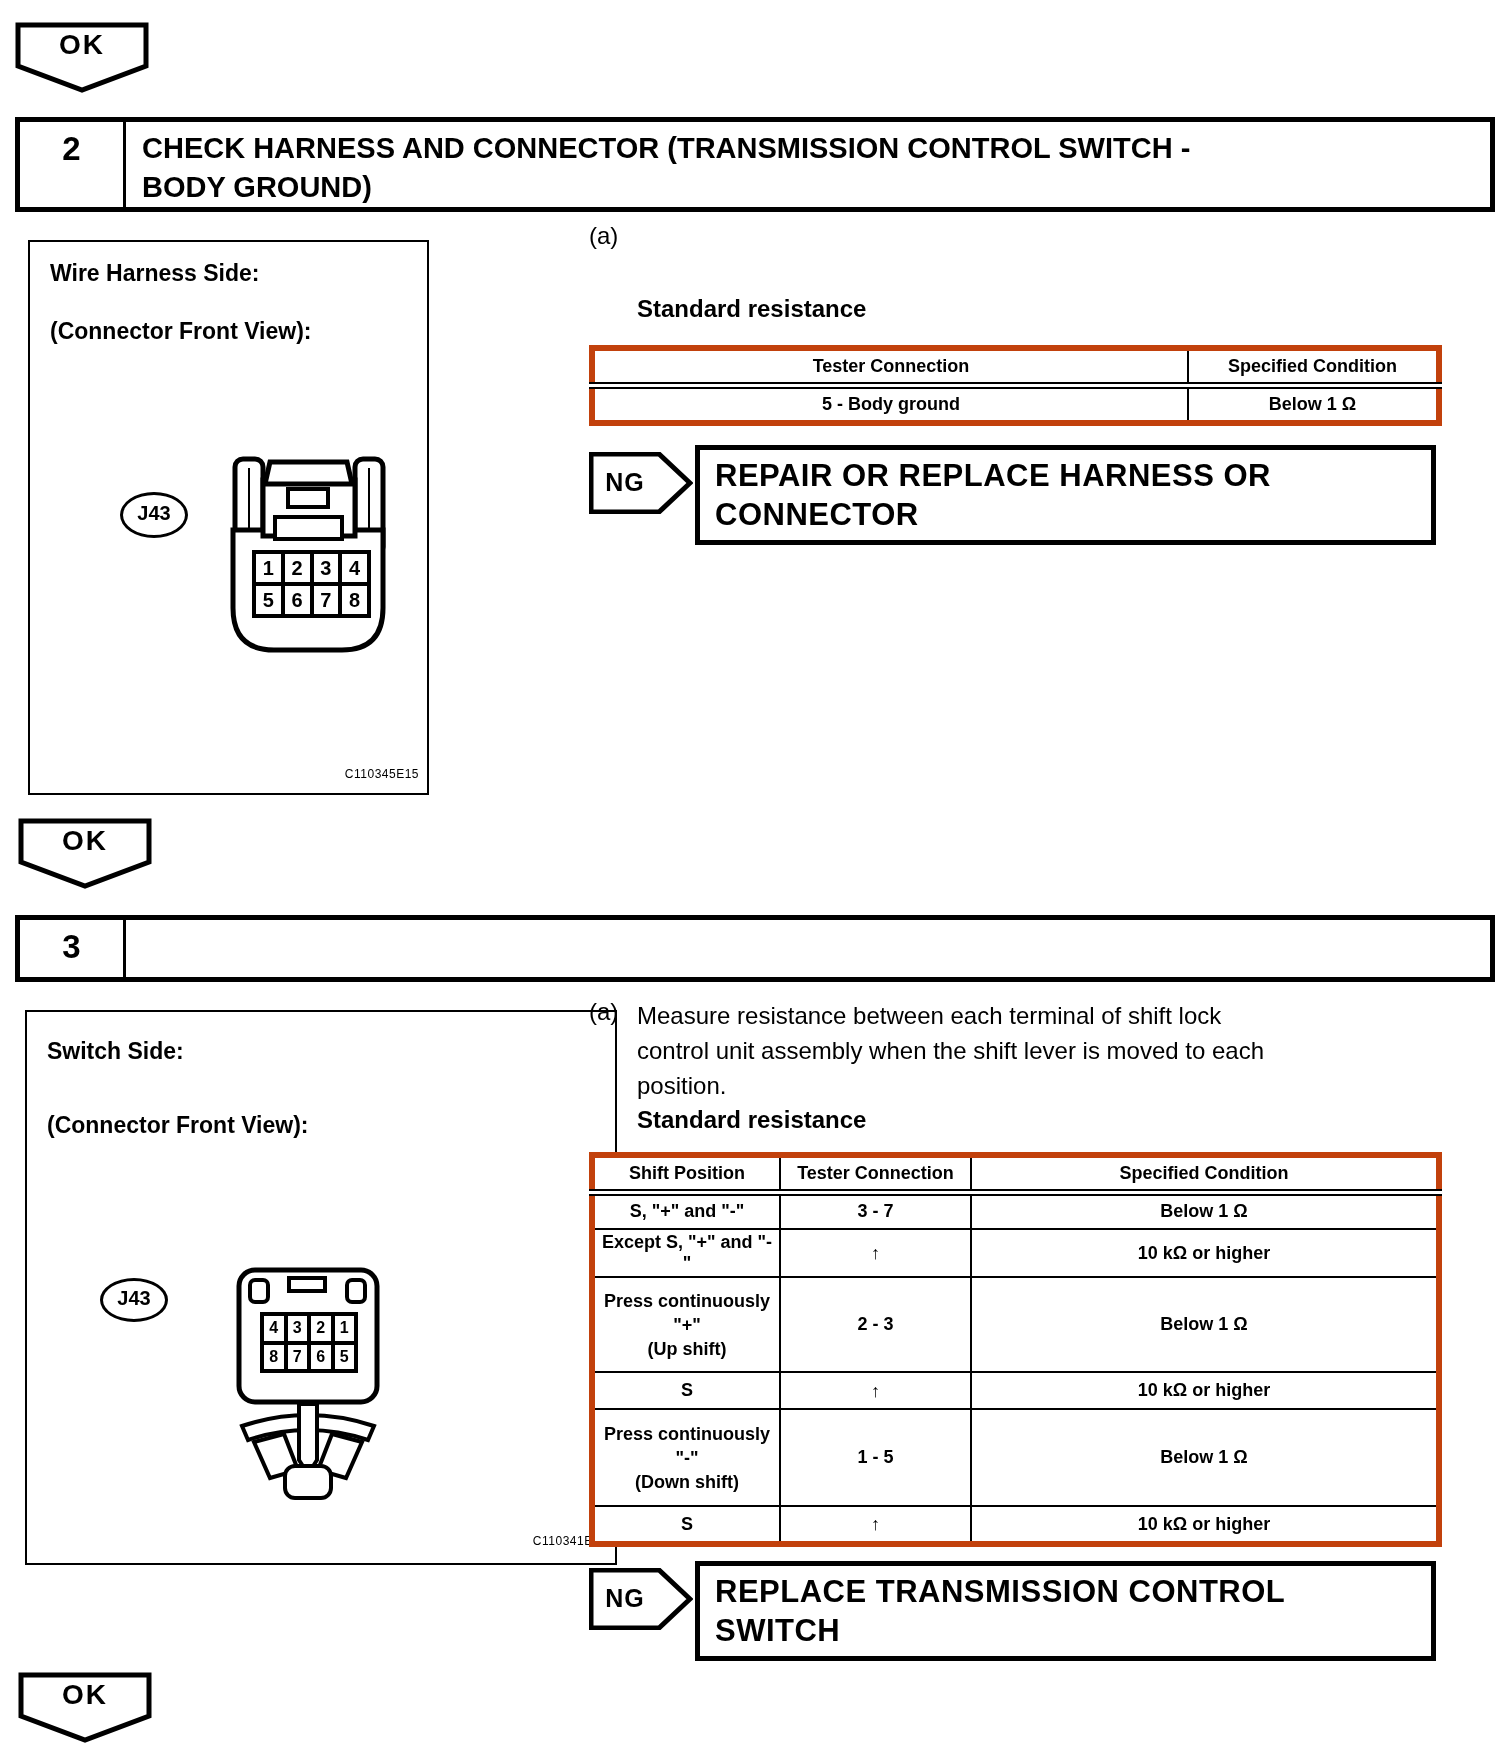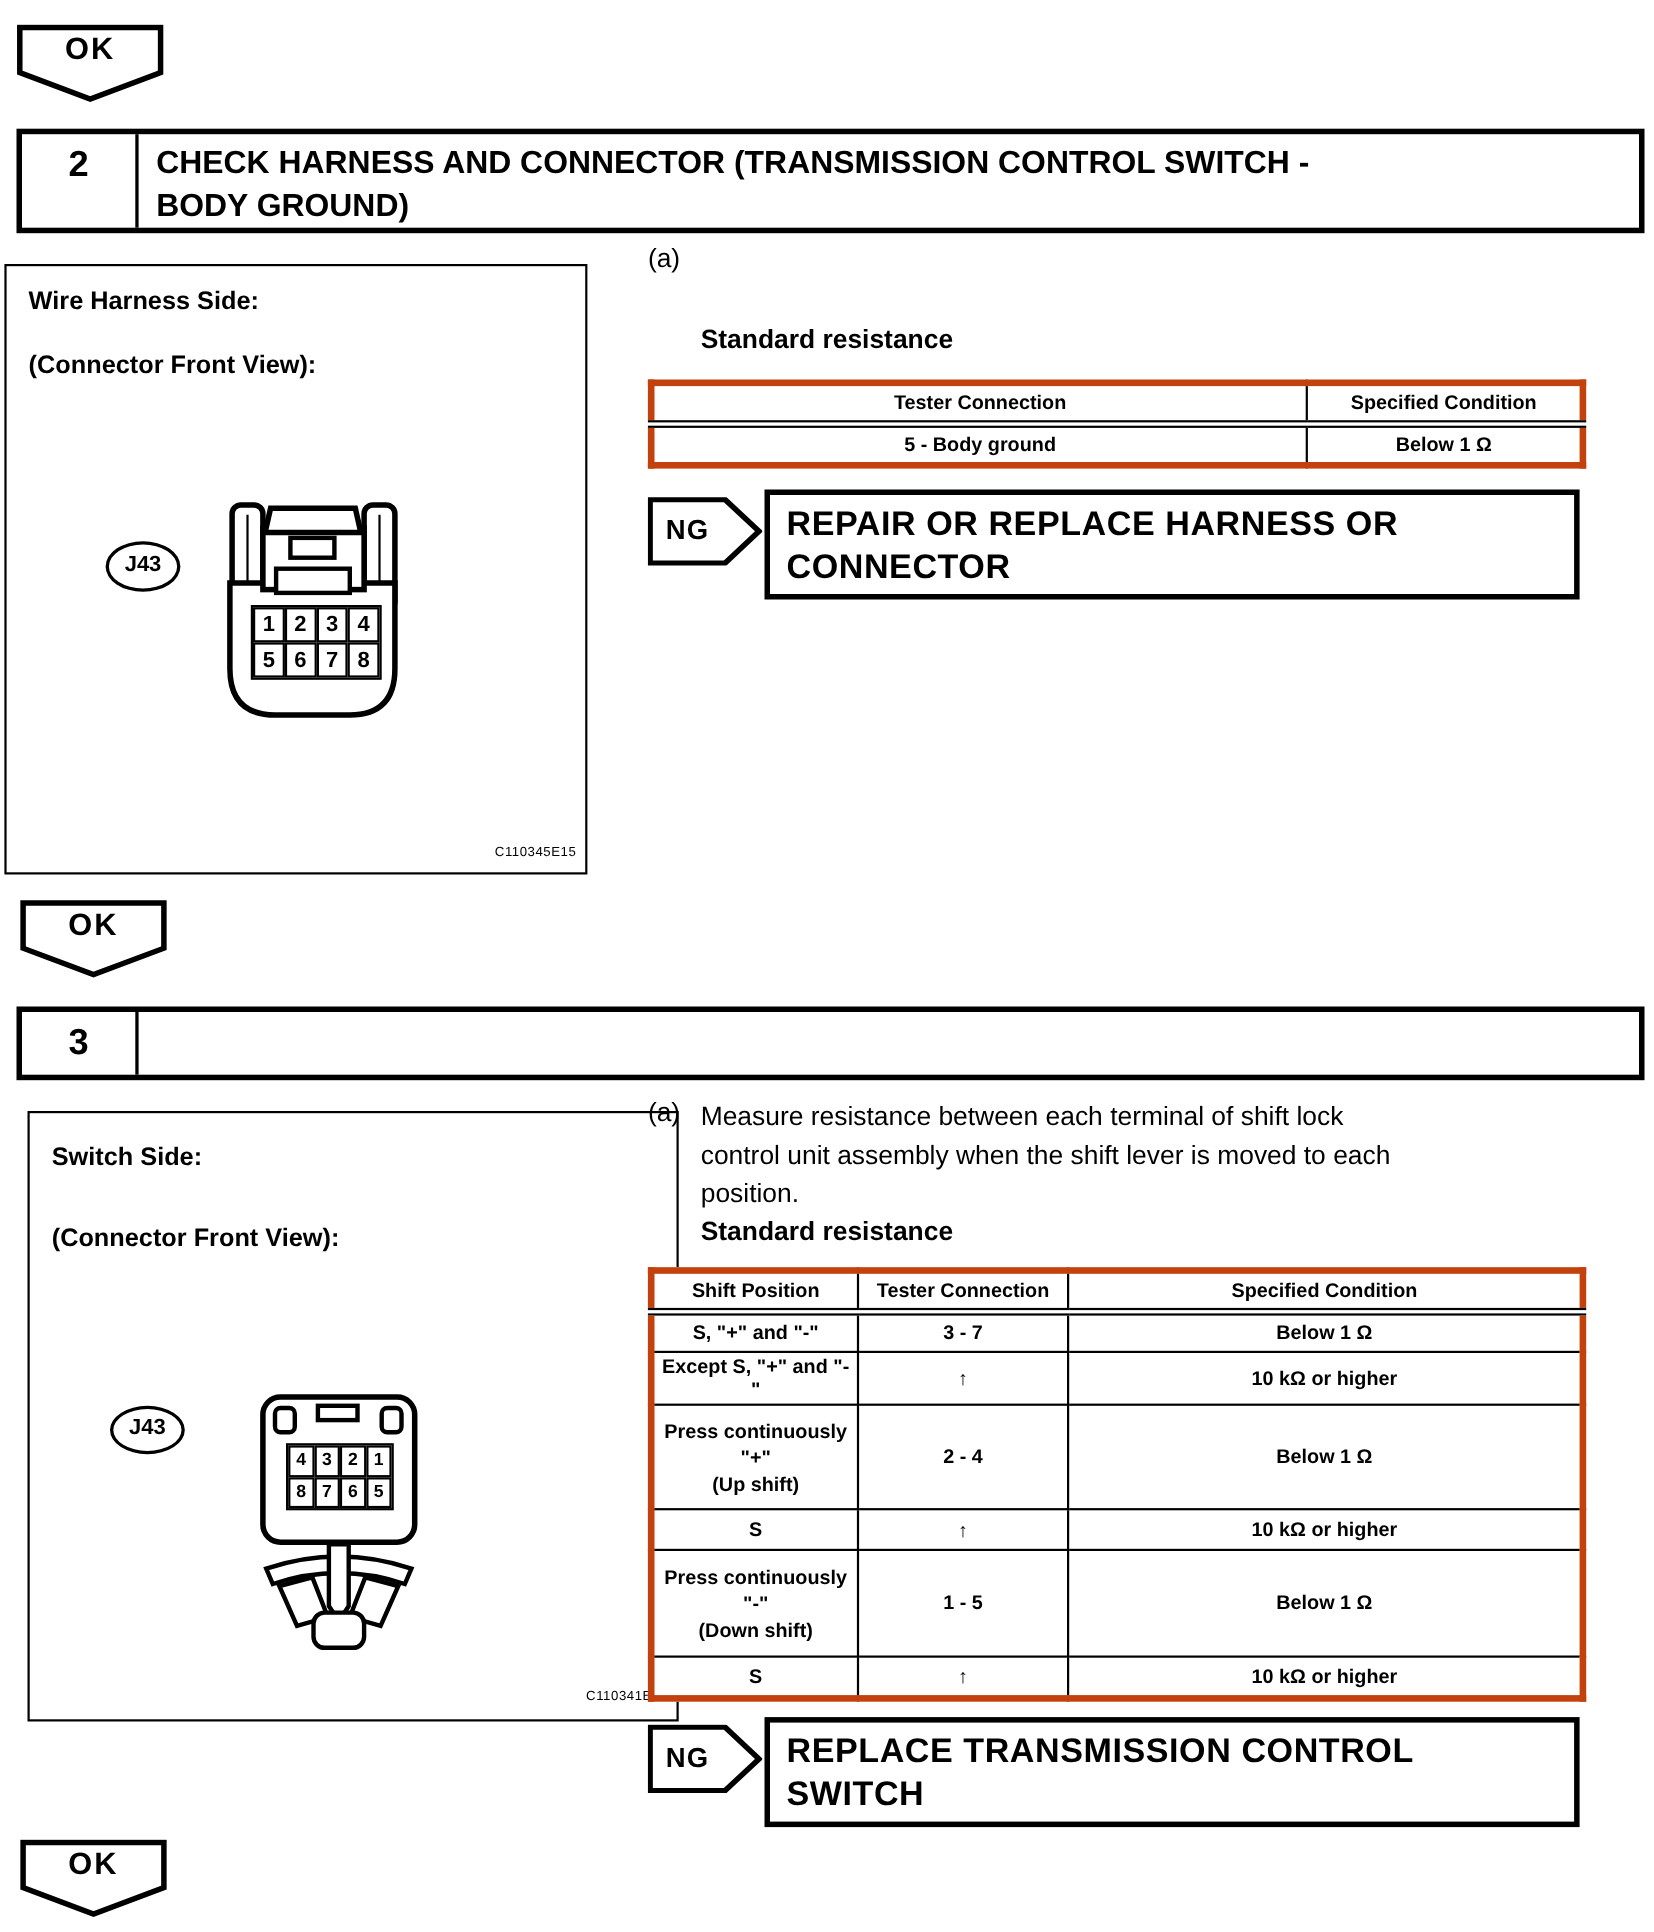--- a/index.html
+++ b/index.html
@@ -67,21 +67,21 @@
       <polygon class="ln" points="3,3 131,3 131,44 67,68 3,44" stroke-width="5"></polygon>
     </svg>
     <div class="lbl">OK</div>
   </div>
 
   <div class="abs step-header" style="left:15px; top:117px; width:1480px; min-height:95px;">
     <div class="step-num">2</div>
     <div class="step-title">CHECK HARNESS AND CONNECTOR (TRANSMISSION CONTROL SWITCH - BODY GROUND)</div>
   </div>
 
-  <div class="abs fig-box" style="left:4px; top:240px; width:530px; height:555px;">
+  <div class="abs fig-box" style="left:28px; top:240px; width:401px; height:555px;">
     <div class="fig-label" style="left:20px; top:18px;">Wire Harness Side:</div>
     <div class="fig-label" style="left:20px; top:76px;">(Connector Front View):</div>
 
     <svg class="abs" style="left:0; top:0;" width="505" height="555" viewBox="0 0 505 555">
 
       <rect class="ln" x="205" y="217" width="28" height="96" rx="8" stroke-width="5"></rect>
       <rect class="ln" x="325" y="217" width="28" height="96" rx="8" stroke-width="5"></rect>
       <line x1="219" y1="226" x2="219" y2="305" stroke="#000" stroke-width="2"></line>
       <line x1="339" y1="226" x2="339" y2="305" stroke="#000" stroke-width="2"></line>
 
@@ -223,21 +223,21 @@
       </tr>
       <tr style="height:39px;">
         <td>Except S, "+" and "-"</td>
         <td class="arrow">↑</td>
         <td>10 kΩ or higher</td>
       </tr>
       <tr style="height:95px;">
         <td class="multiline">Press continuously
 "+"
 (Up shift)</td>
-        <td>2 - 4</td>
+        <td>2 - 3</td>
         <td>Below 1 Ω</td>
       </tr>
       <tr style="height:37px;">
         <td>S</td>
         <td class="arrow">↑</td>
         <td>10 kΩ or higher</td>
       </tr>
       <tr style="height:97px;">
         <td class="multiline">Press continuously
 "-"

